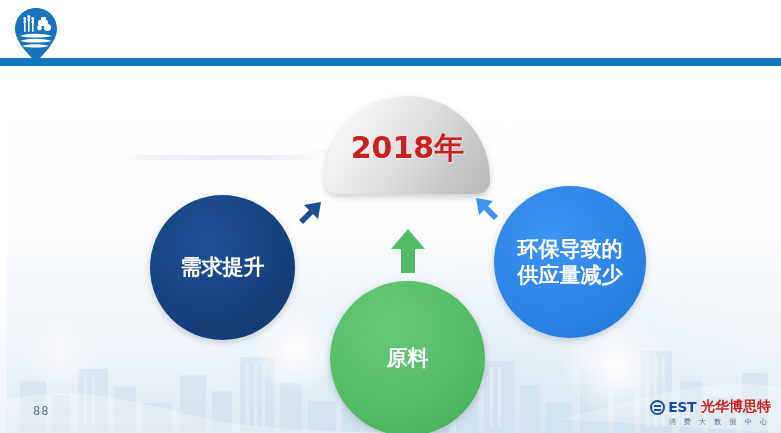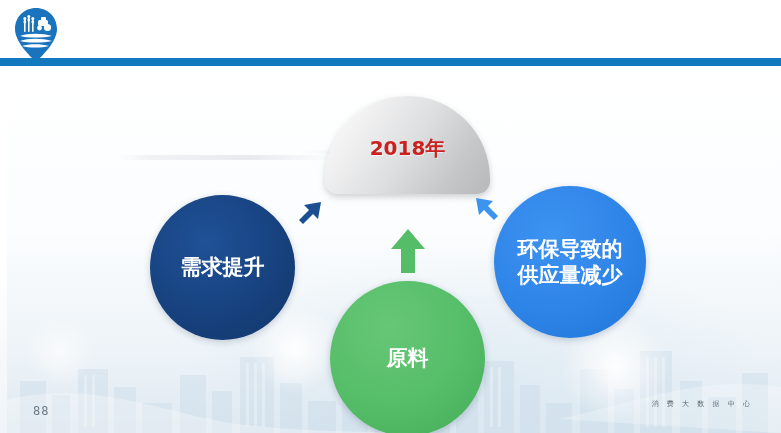--- a/index.html
+++ b/index.html
@@ -73,21 +73,21 @@
       linear-gradient(125deg,#fdfdfd 0%,#f2f2f3 22%,#dddedf 52%,#c6c7c9 78%,#b7b8ba 100%);
     box-shadow:0 3px 6px rgba(120,125,130,.35);
     display:flex;flex-direction:column;align-items:center;justify-content:center;
   }
   .dome-line{
     color:#c9211e;font-weight:bold;
     font-family:"DejaVu Sans","Liberation Sans",sans-serif;
     text-shadow:1px 1px 0 rgba(255,255,255,.55);
     white-space:nowrap;
   }
-  .dome-l1{font-size:20px;line-height:30px;margin-top:6px;}
+  .dome-l1{font-size:30px;line-height:30px;margin-top:6px;}
   .dome-l2{font-size:26px;line-height:31px;}
 
   
   .bubble{
     position:absolute;border-radius:50%;
     display:flex;flex-direction:column;align-items:center;justify-content:center;
     color:#ffffff;font-weight:bold;text-align:center;
     font-family:"DejaVu Sans","Liberation Sans",sans-serif;
     box-shadow:0 2px 7px rgba(30,50,80,.22);
   }
@@ -135,21 +135,21 @@
   .brand-mark:after{top:7px;}
   .brand-est{
     font-size:14px;font-weight:bold;color:#1a4f9c;letter-spacing:-.5px;
     font-family:"DejaVu Sans","Liberation Sans",sans-serif;
   }
   .brand-cn{
     font-size:14px;font-weight:bold;color:#c9211e;margin-left:2px;
     font-family:"DejaVu Sans","Liberation Sans",sans-serif;
   }
   .brand-sub{
-    font-size:7px;color:#5b6670;letter-spacing:3px;margin-top:1px;margin-right:18px;
+    font-size:7px;color:#5b6670;letter-spacing:3px;margin-top:1px;margin-right:1px;
     font-family:"DejaVu Sans","Liberation Sans",sans-serif;
   }
 </style>
 </head>
 <body>
 
 <div id="slide">
 
   <div class="header">
 
@@ -270,16 +270,21 @@
       <span>原料</span>
     </div>
 
   </div>
 
   <div class="left-edge-strip"></div>
 
   <div class="page-num">88</div>
 
   <div class="brand">
+    <div class="brand-row">
+      <div class="brand-mark"></div>
+      <div class="brand-est">EST</div>
+      <div class="brand-cn">光华博思特</div>
+    </div>
     <div class="brand-sub">消 费 大 数 据 中 心</div>
   </div>
 
 </div>
 
 </body></html>

